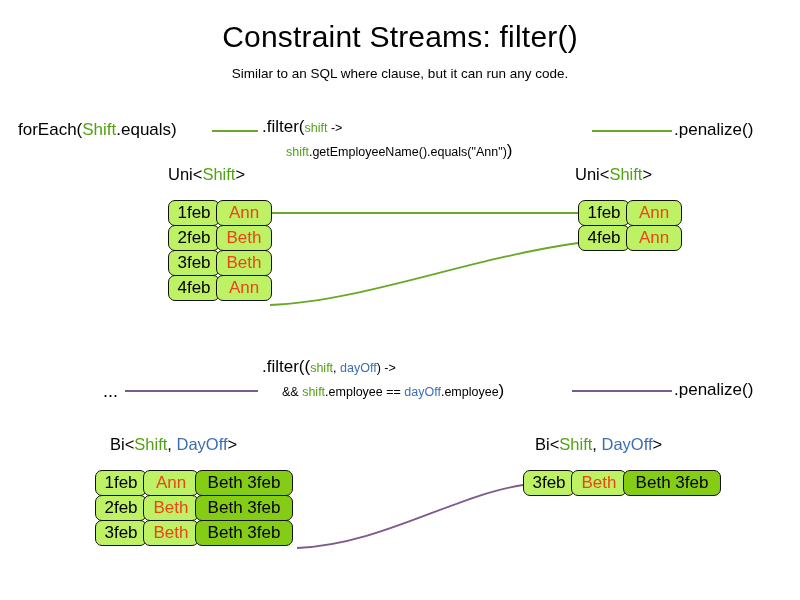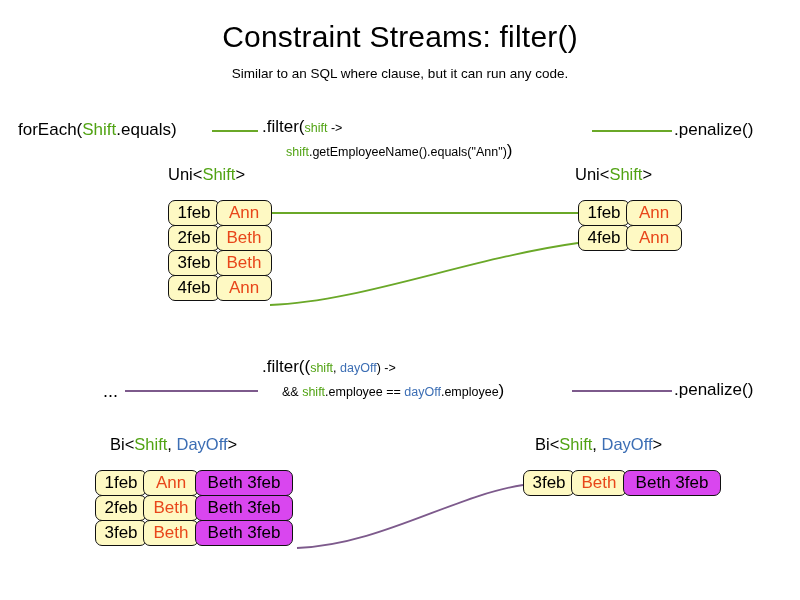--- a/index.html
+++ b/index.html
@@ -88,24 +88,24 @@
     border-radius: 7px;
     height: 26px;
     line-height: 23px;
     font-size: 17px;
     text-align: center;
     padding: 0 4px;
     margin-right: -4px;
     position: relative;
   }
   .cell.green {
-    background: #fef9c3;
+    background: #bef264;
   }
   .cell.blue {
-    background: #d946ef;
+    background: #84cc16;
   }
   .cell.date  { color: #000000; }
   .cell.name  { color: #e8461a; }
   .cell.pair  { color: #000000; }
 
   
   #wires {
     position: absolute;
     left: 0; top: 0;
     width: 800px;

